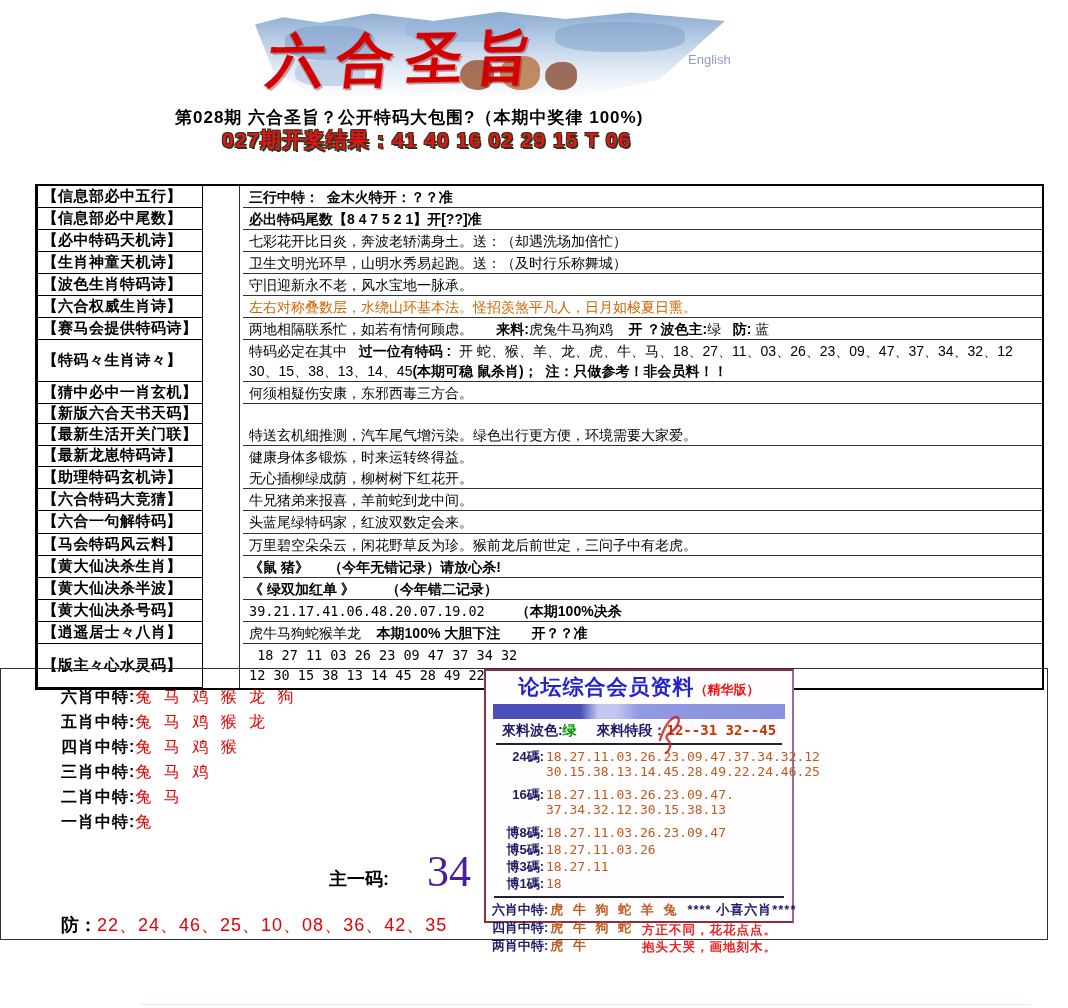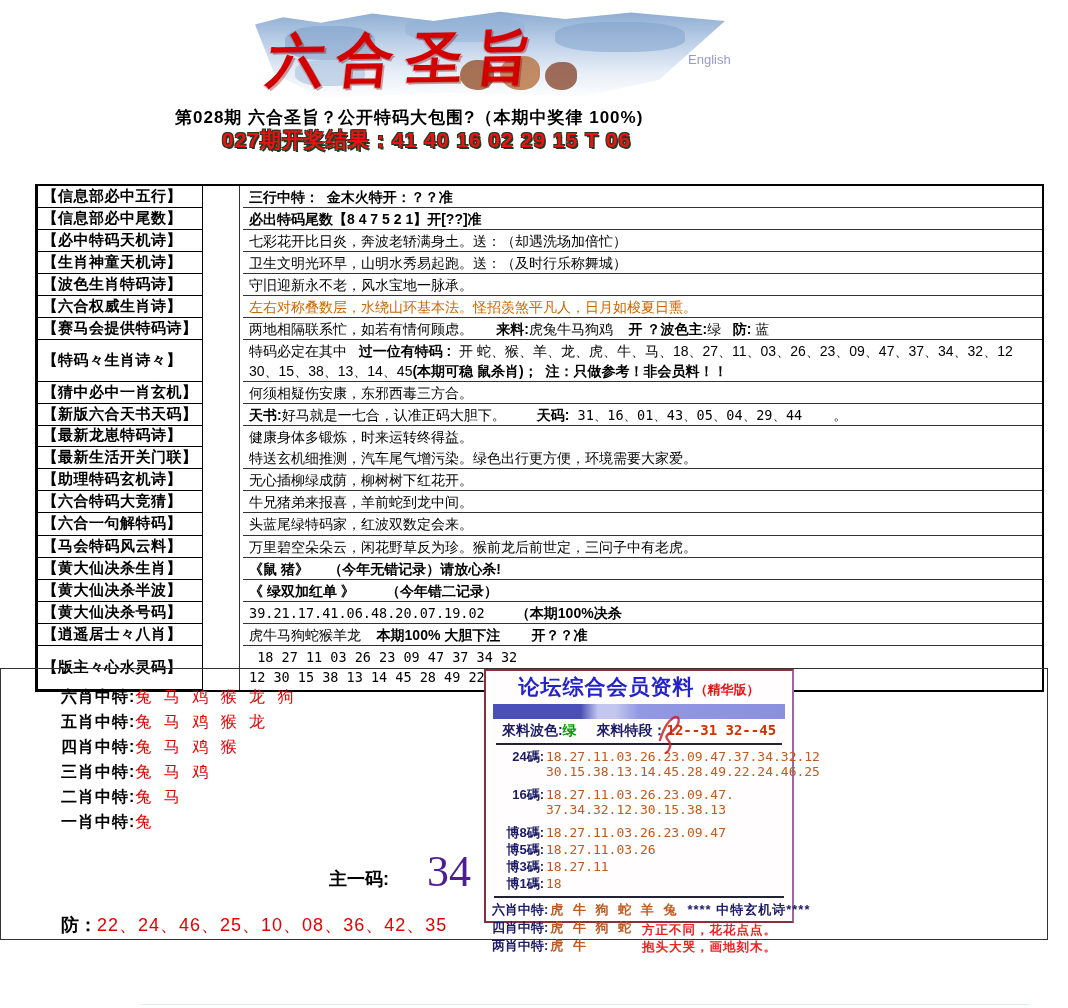--- a/index.html
+++ b/index.html
@@ -129,29 +129,28 @@
     <div class="lbl">【特码々生肖诗々】</div>
     <div class="cnt"><span>特码必定在其中   </span><span class="b">过一位有特码 :</span><span>  开 蛇、猴、羊、龙、虎、牛、马、18、27、11、03、26、23、09、47、37、34、32、12
 30、15、38、13、14、45</span><span class="b">(本期可稳 鼠杀肖)；  注：只做参考！非会员料！！</span></div>
   </div>
   <div class="trow" style="min-height:21px;">
     <div class="lbl">【猜中必中一肖玄机】</div>
     <div class="cnt"><span>何须相疑伤安康，东邪西毒三方合。</span></div>
   </div>
   <div class="trow" style="min-height:20px;">
     <div class="lbl">【新版六合天书天码】</div>
-    <div class="cnt"><span class="b">天书:</span><span>好马就是一七合，认准正码大胆下。        </span><span class="b">天码:</span><span class="num"> 31、16、01、43、05、04、29、44</span><span>        。</span></div>
+  </div>
+  <div class="trow" style="min-height:20px;">
+    <div class="lbl">【最新生活开关门联】</div>
+    <div class="cnt"><span>特送玄机细推测，汽车尾气增污染。绿色出行更方便，环境需要大家爱。</span></div>
   </div>
   <div class="trow" style="min-height:20px;">
     <div class="lbl">【最新龙崽特码诗】</div>
     <div class="cnt nb"><span>健康身体多锻炼，时来运转终得益。</span></div>
-  </div>
-  <div class="trow" style="min-height:20px;">
-    <div class="lbl">【最新生活开关门联】</div>
-    <div class="cnt"><span>特送玄机细推测，汽车尾气增污染。绿色出行更方便，环境需要大家爱。</span></div>
   </div>
   <div class="trow" style="min-height:20px;">
     <div class="lbl">【助理特码玄机诗】</div>
     <div class="cnt"><span>无心插柳绿成荫，柳树树下红花开。</span></div>
   </div>
   <div class="trow" style="min-height:22px;">
     <div class="lbl">【六合特码大竞猜】</div>
     <div class="cnt"><span>牛兄猪弟来报喜，羊前蛇到龙中间。</span></div>
   </div>
   <div class="trow" style="min-height:23px;">
@@ -251,21 +250,21 @@
       <span class="cval">18.27.11</span>
     </div>
     <div class="code-row">
       <span class="clab">博1碼:</span>
       <span class="cval">18</span>
     </div>
     <div class="rp-div"></div>
     <div class="sx-row">
       <span class="clab">六肖中特:</span>
       <span class="cval">虎 牛 狗 蛇 羊 兔</span>
-      <span class="tag">****    中特玄机诗****</span>
+      <span class="tag">****    小喜六肖****</span>
     </div>
     <div class="sx-flex">
       <div class="sx-left">
         <div class="sx-row">
           <span class="clab">四肖中特:</span>
           <span class="cval">虎 牛 狗 蛇</span>
         </div>
         <div class="sx-row">
           <span class="clab">两肖中特:</span>
           <span class="cval">虎 牛</span>

